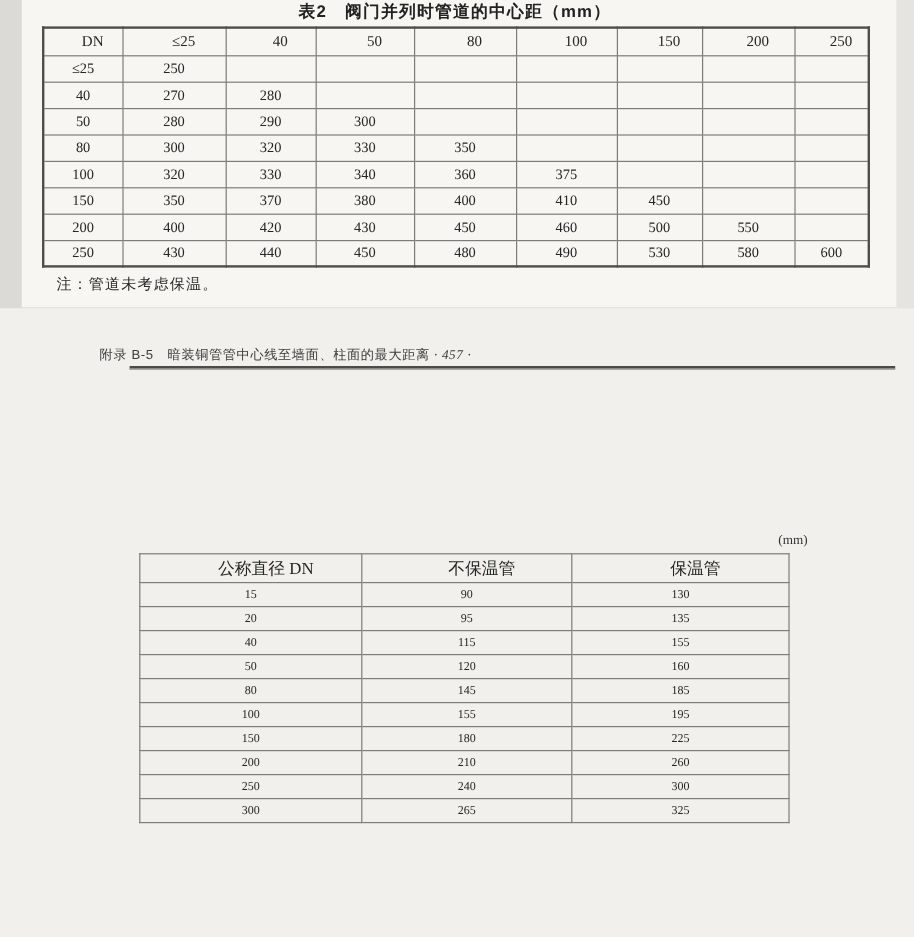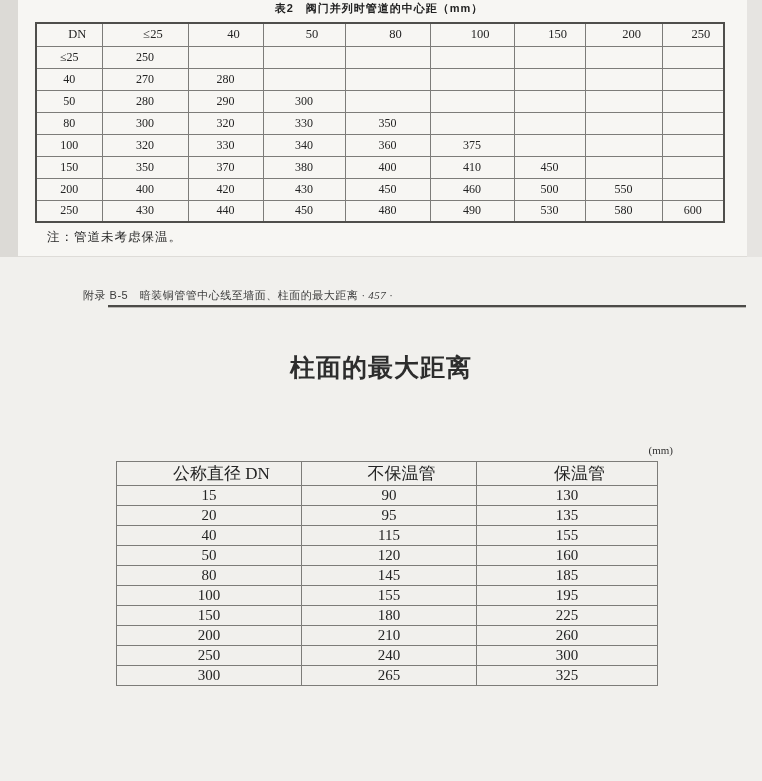--- a/index.html
+++ b/index.html
@@ -24,21 +24,21 @@
   }
   .left-strip {
     position:absolute; left:0; top:0; width:18px; height:257px;
     background:#dcdad6;
   }
 
   .t1-title {
     position:absolute; left:35px; top:1px; width:688px;
     text-align:center;
     font-family:"Liberation Sans", sans-serif;
-    font-weight:bold; font-size:11px; color:#222;
+    font-weight:bold; font-size:14px; color:#222;
     letter-spacing:1px;
   }
 
   table { border-collapse:collapse; table-layout:fixed; background:transparent; }
   td, th {
     border:1px solid #7d7c79;
     font-size:12px; font-weight:normal;
     text-align:center; vertical-align:middle;
     color:#242424;
     overflow:hidden; white-space:nowrap;
@@ -76,22 +76,22 @@
     font-weight:bold; font-size:25px; color:#2d2d2d;
     line-height:37px; letter-spacing:1px;
   }
 
   .mm-label {
     position:absolute; left:132px; top:444px; width:541px;
     text-align:right; font-size:11px; color:#333;
   }
 
   .table2 { position:absolute; left:116px; top:461px; width:541px; border:1.8px solid #55544f; }
-  .table2 th { height:24px; font-size:17px;padding-left:25px; }
-  .table2 td { height:20px; font-size:15px; }
+  .table2 th { height:24px; font-size:14px;padding-left:25px; }
+  .table2 td { height:20px; font-size:10px; }
 </style>
 </head>
 <body>
 
 <div class="page-top"></div>
 <div class="left-strip"></div>
 <div class="page-bottom"></div>
 
 <div class="t1-title">表2　阀门并列时管道的中心距（mm）</div>
 
@@ -214,21 +214,20 @@
 
 <div class="t1-note">注：管道未考虑保温。</div>
 
 <div class="running-header">
   <span>附录 B-5　暗装铜管管中心线至墙面、柱面的最大距离</span>
   <span class="pageno">· 457 ·</span>
 </div>
 <div class="running-rule"></div>
 
 <div class="appendix-title">
-  <div>柱面的最大距离</div>
 </div>
 
 <div class="mm-label">(mm)</div>
 
 <table class="table2">
   <colgroup>
     <col style="width:185px">
       <col style="width:175px">
       <col style="width:181px">
   </colgroup>

